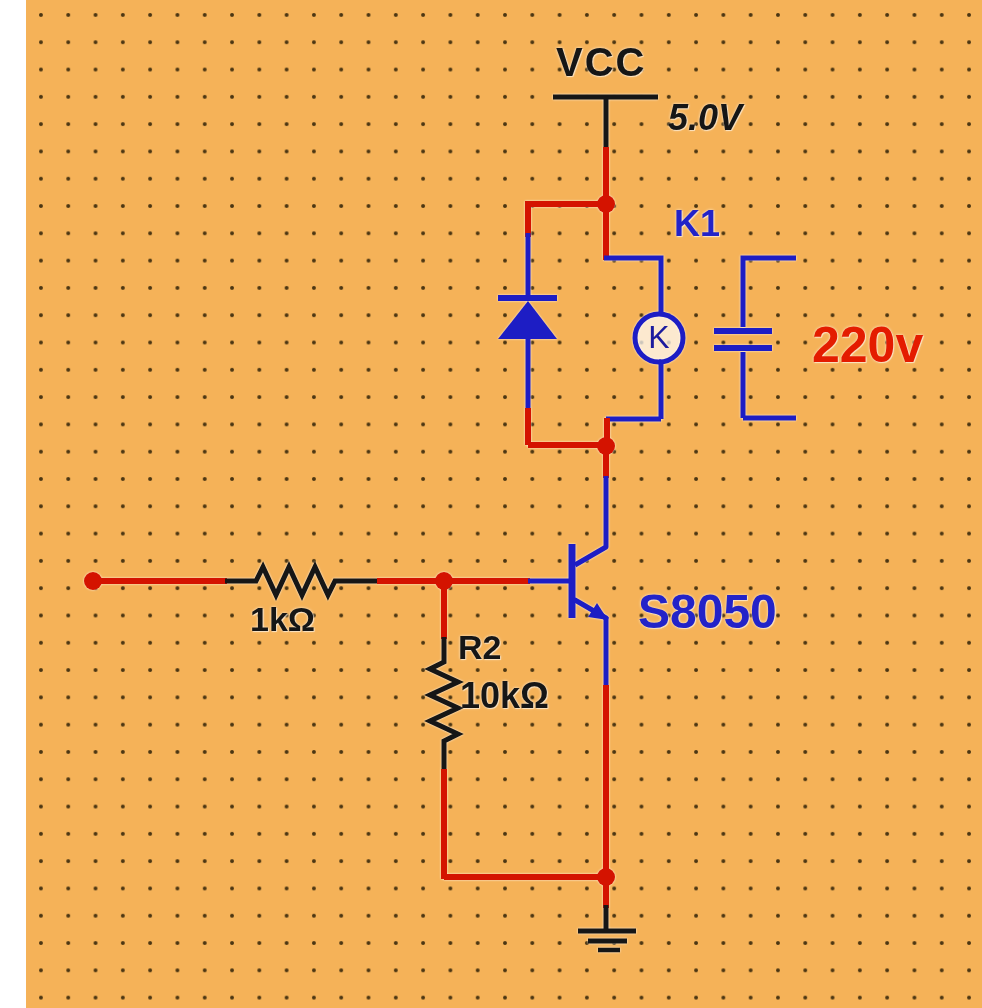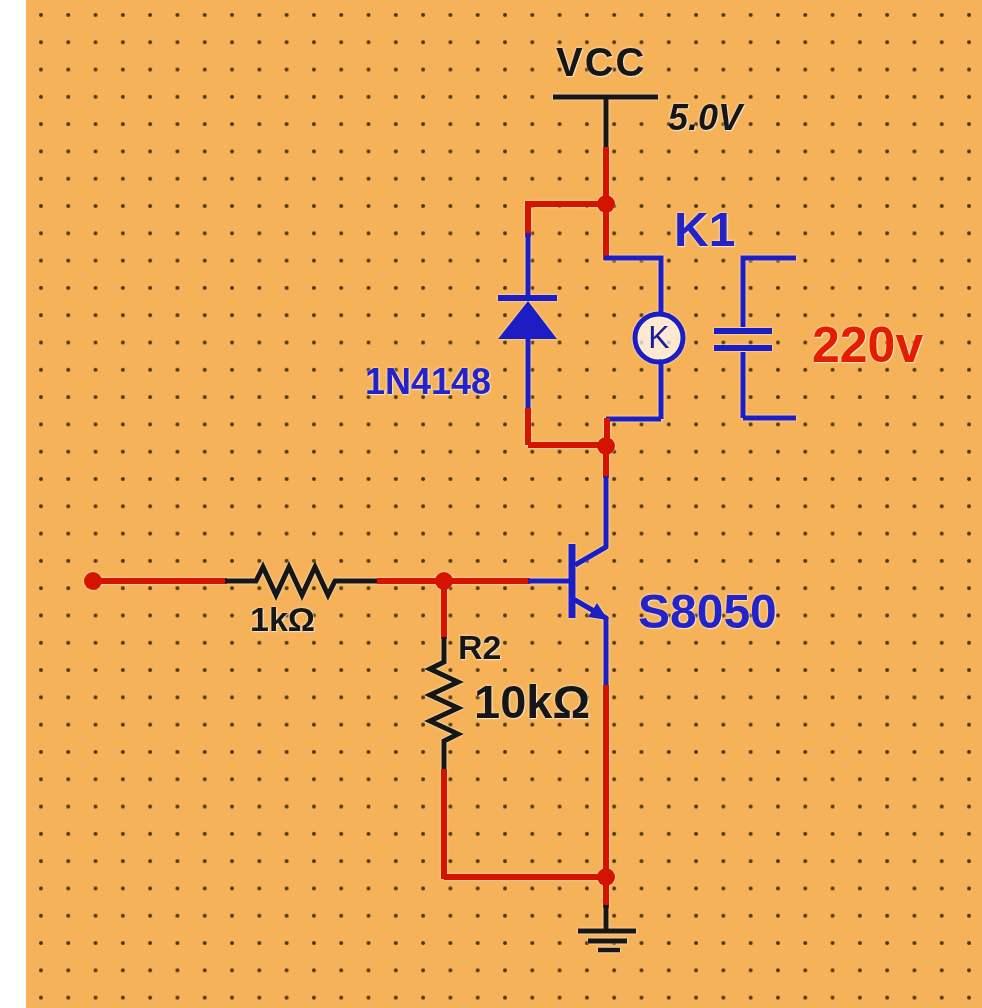--- a/index.html
+++ b/index.html
@@ -23,28 +23,28 @@
     font-weight:700;
     white-space:nowrap;
     text-shadow:0 0 3px rgba(255,255,255,.8), 1px 1px 0 rgba(255,255,255,.45);
     line-height:1;
   }
   .lbl.black{color:#161616;}
   .lbl.blue{color:#2323c8;}
   .lbl.red{color:#e41c00;}
   #lbl-vcc{left:530px;top:42px;font-size:40px;letter-spacing:2px;}
   #lbl-5v{left:642px;top:100px;font-size:36px;font-style:italic;}
-  #lbl-k1{left:648px;top:206px;font-size:48px;}
+  #lbl-k1{left:648px;top:206px;font-size:36px;}
   #lbl-diode{left:339px;top:364px;font-size:36px;}
   #lbl-220v{left:786px;top:320px;font-size:50px;}
   #lbl-q{left:612px;top:588px;font-size:48px;}
   #lbl-input{left:44px;top:506px;font-size:50px;letter-spacing:5px;}
   #lbl-r1{left:224px;top:602px;font-size:34px;}
   #lbl-r2name{left:432px;top:630px;font-size:34px;}
-  #lbl-r2val{left:448px;top:678px;font-size:47px;}
+  #lbl-r2val{left:434px;top:678px;font-size:36px;}
   #lbl-coil-k{
     left:633px;top:338px;transform:translate(-50%,-52%);
     font-size:32px;font-weight:400;color:#1b1b9e;text-shadow:none;
   }
 </style>
 </head>
 <body>
 
 <div class="stage">
 
@@ -116,19 +116,18 @@
       <path d="M552 931 H610" stroke="#161616" stroke-width="5"></path>
       <path d="M562 941 H601" stroke="#161616" stroke-width="5"></path>
       <path d="M572 950 H594" stroke="#161616" stroke-width="4.5"></path>
     </g>
   </svg>
 
   <div class="lbl black" id="lbl-vcc">VCC</div>
   <div class="lbl black" id="lbl-5v">5.0V</div>
   <div class="lbl blue" id="lbl-k1">K1</div>
   <div class="lbl" id="lbl-coil-k">K</div>
-  <div class="lbl blue" id="lbl-diode">1N4148</div>
   <div class="lbl red" id="lbl-220v">220v</div>
   <div class="lbl blue" id="lbl-q">S8050</div>
   <div class="lbl black" id="lbl-r1">1kΩ</div>
   <div class="lbl black" id="lbl-r2name">R2</div>
   <div class="lbl black" id="lbl-r2val">10kΩ</div>
 </div>
 
 </body></html>

